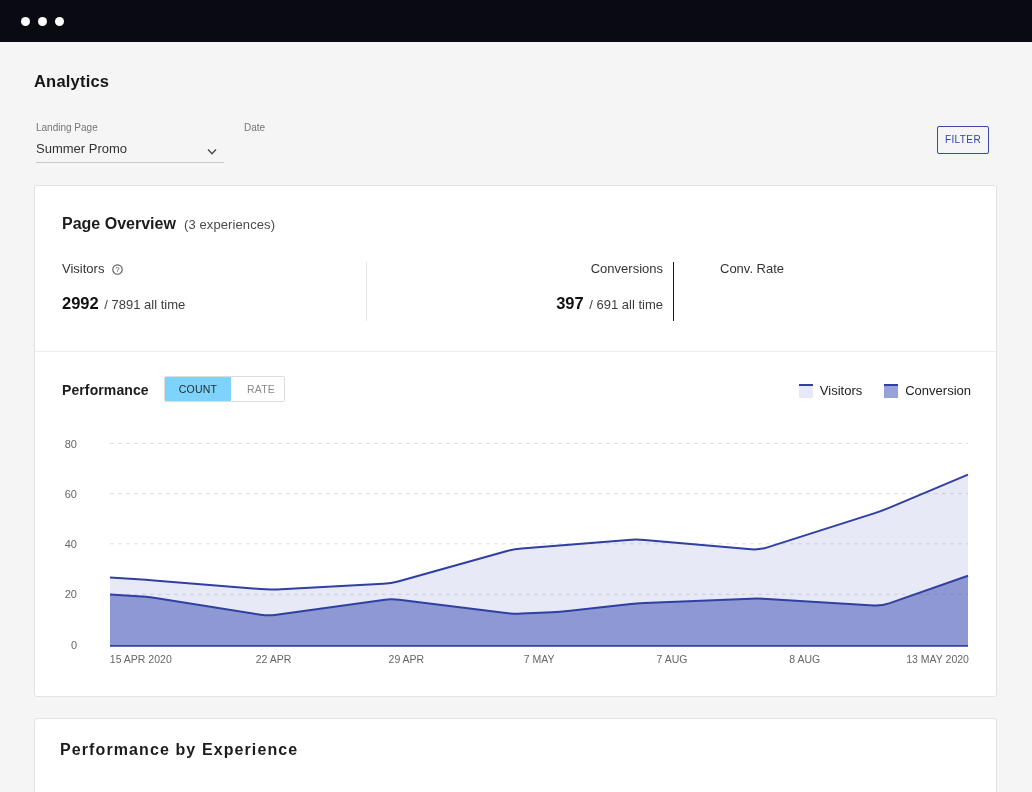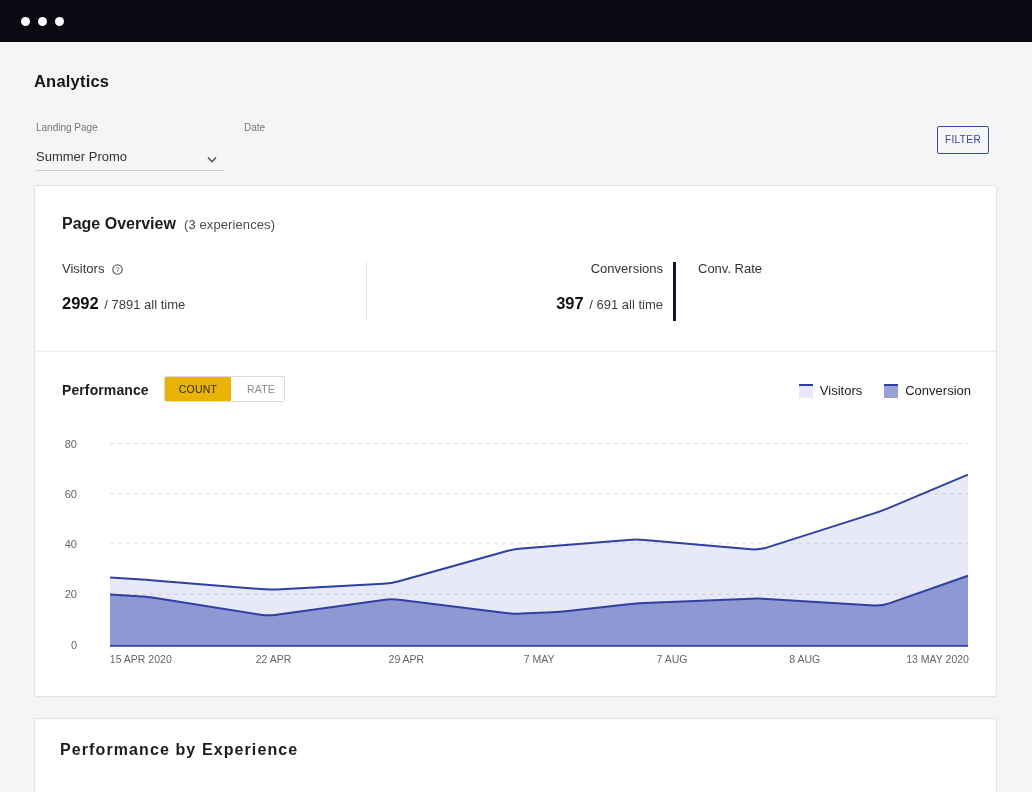--- a/index.html
+++ b/index.html
@@ -1,45 +1,45 @@
 <!DOCTYPE html>
 <html><head>
 <meta charset="utf-8">
 <style>
   * { margin:0; padding:0; box-sizing:border-box; }
   html,body { width:1032px; height:792px; background:#f5f5f5; font-family:"Liberation Sans", sans-serif; overflow:hidden; }
   .topbar { position:absolute; left:0; top:0; width:1032px; height:42px; background:#0a0a12; }
   .dot { position:absolute; width:9px; height:9px; border-radius:50%; background:#fff; top:16.5px; }
   h1.analytics { position:absolute; left:34px; top:74.2px; font-size:16.5px; line-height:15px; font-weight:bold; color:#161616; letter-spacing:0.2px; }
   .field { position:absolute; top:123px; }
-  .field .lbl { font-size:10px; line-height:10px; color:#757575; margin-bottom:16px; }
+  .field .lbl { font-size:10px; line-height:10px; color:#757575; margin-bottom:8px; }
   .field .val { font-size:13px; color:#333; height:22px; line-height:15px; border-bottom:1px solid #c9c9c9; position:relative; }
   .f-landing { left:36px; width:188px; }
   .f-date { left:244px; width:192px; }
   .chev { position:absolute; right:7.5px; top:7px; }
   .calico { position:absolute; right:8.8px; top:2.2px; }
   .filterbtn { position:absolute; left:937px; top:126px; width:52px; height:27.5px; border:1.5px solid #3a49ae; border-radius:2px; color:#3143ad; font-size:10px; letter-spacing:0.4px; text-align:center; line-height:25px; font-weight:normal; }
   .bigcard { position:absolute; left:34px; top:185px; width:963px; height:512px; background:#fff; border:1px solid #e2e2e2; border-radius:3px; }
   .sec1 { position:relative; height:166px; border-bottom:1px solid #ededed; }
   .sec1 h2 { position:absolute; left:27px; top:30px; font-size:16px; line-height:15px; font-weight:bold; color:#1c1c1c;text-align:right; }
   .sec1 h2 .sub { font-size:13px; font-weight:normal; color:#4a4a4a; letter-spacing:0.1px; }
   .statrow { position:absolute; left:27px; top:76px; width:909px; display:flex; }
   .statcol { padding-right:10px; height:59px; }
   .statcol .slbl { font-size:13px; line-height:14px; color:#333; margin-bottom:18px; }
   .statcol .sval { font-size:13px; color:#3d3d3d; }
   .statcol .sval b { font-size:16.5px; color:#111; margin-right:2px; }
   .c1 { width:304px; }
   .c2 { width:307px; border-left:1px solid #e6e6e6; padding-left:25px;text-align:right; }
-  .c3 { width:298px; border-left:3px solid #0f172a; padding-left:22px; }
+  .c3 { width:298px; border-left:1px solid #0f172a; padding-left:46px; }
   .statcol .sval b.green { color:#1db461; }
   .sec2 { position:relative; }
   .sec2 h2 { position:absolute; left:27px; top:31.6px; font-size:14px; line-height:13px; font-weight:bold; color:#1c1c1c; letter-spacing:0.1px; }
   .toggle { position:absolute; left:129px; top:23.5px; height:26.5px; display:flex; border:1px solid #dcdcdc; border-radius:2px; overflow:hidden; background:#fff; }
   .toggle .t { font-size:10.5px; letter-spacing:0.2px; line-height:24.5px; text-align:center; }
-  .toggle .t1 { width:66px; background:#eab308; color:#2b2b2b; }
+  .toggle .t1 { width:66px; background:#7dd3fc; color:#2b2b2b; }
   .toggle .t2 { width:53px; background:#fff; color:#8a8a8a;padding-left:7px; }
   .legend { position:absolute; right:25px; top:31px; display:flex; align-items:center; font-size:13px; color:#222; }
   .sw { width:14px; height:14px; margin-right:7px; }
   .sw1 { background:#e7e9f7; border-top:2.5px solid #2f3fa2; }
   .sw2 { background:#99a2d8; border-top:2.5px solid #2f3fa2; margin-left:22px; }
   .botcard { position:absolute; left:34px; top:718px; width:963px; height:90px; background:#fff; border:1px solid #e2e2e2; border-radius:3px 3px 0 0; border-bottom:none; }
   .botcard h2 { position:absolute; left:25px; top:22.8px; font-size:16px; line-height:15px; font-weight:bold; color:#1c1c1c; letter-spacing:1.1px; }
 </style>
 </head>
 <body>

